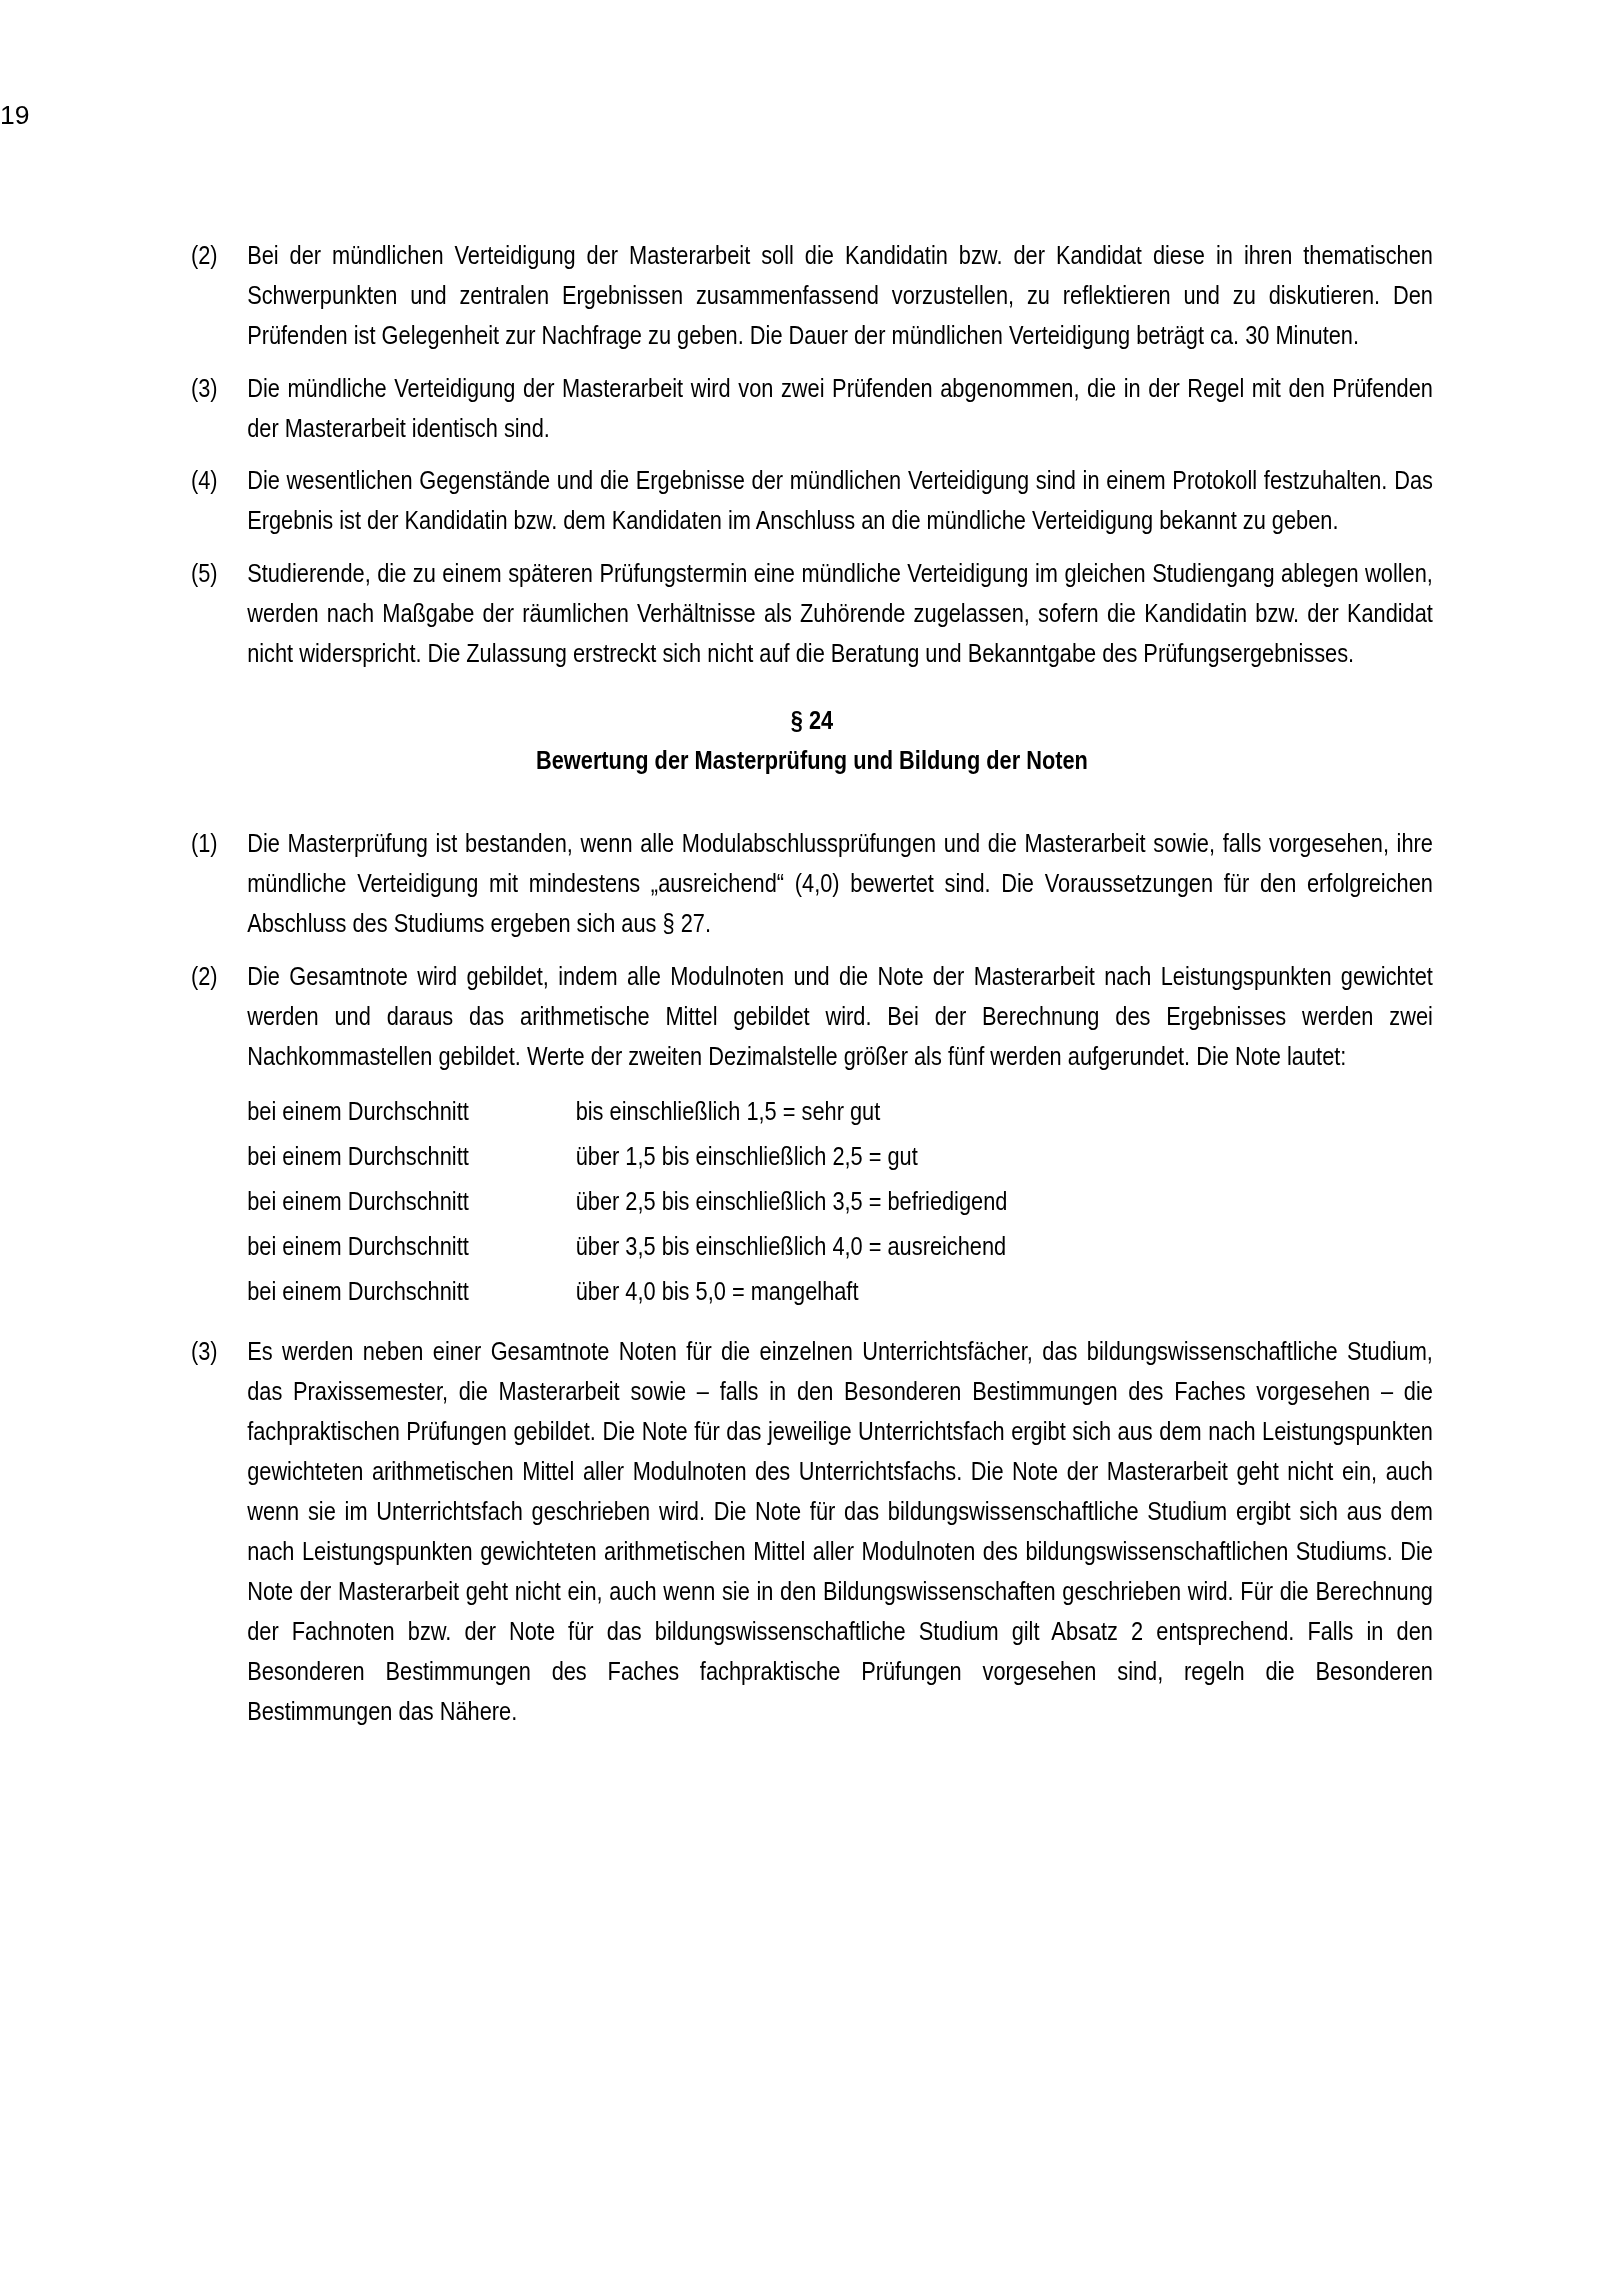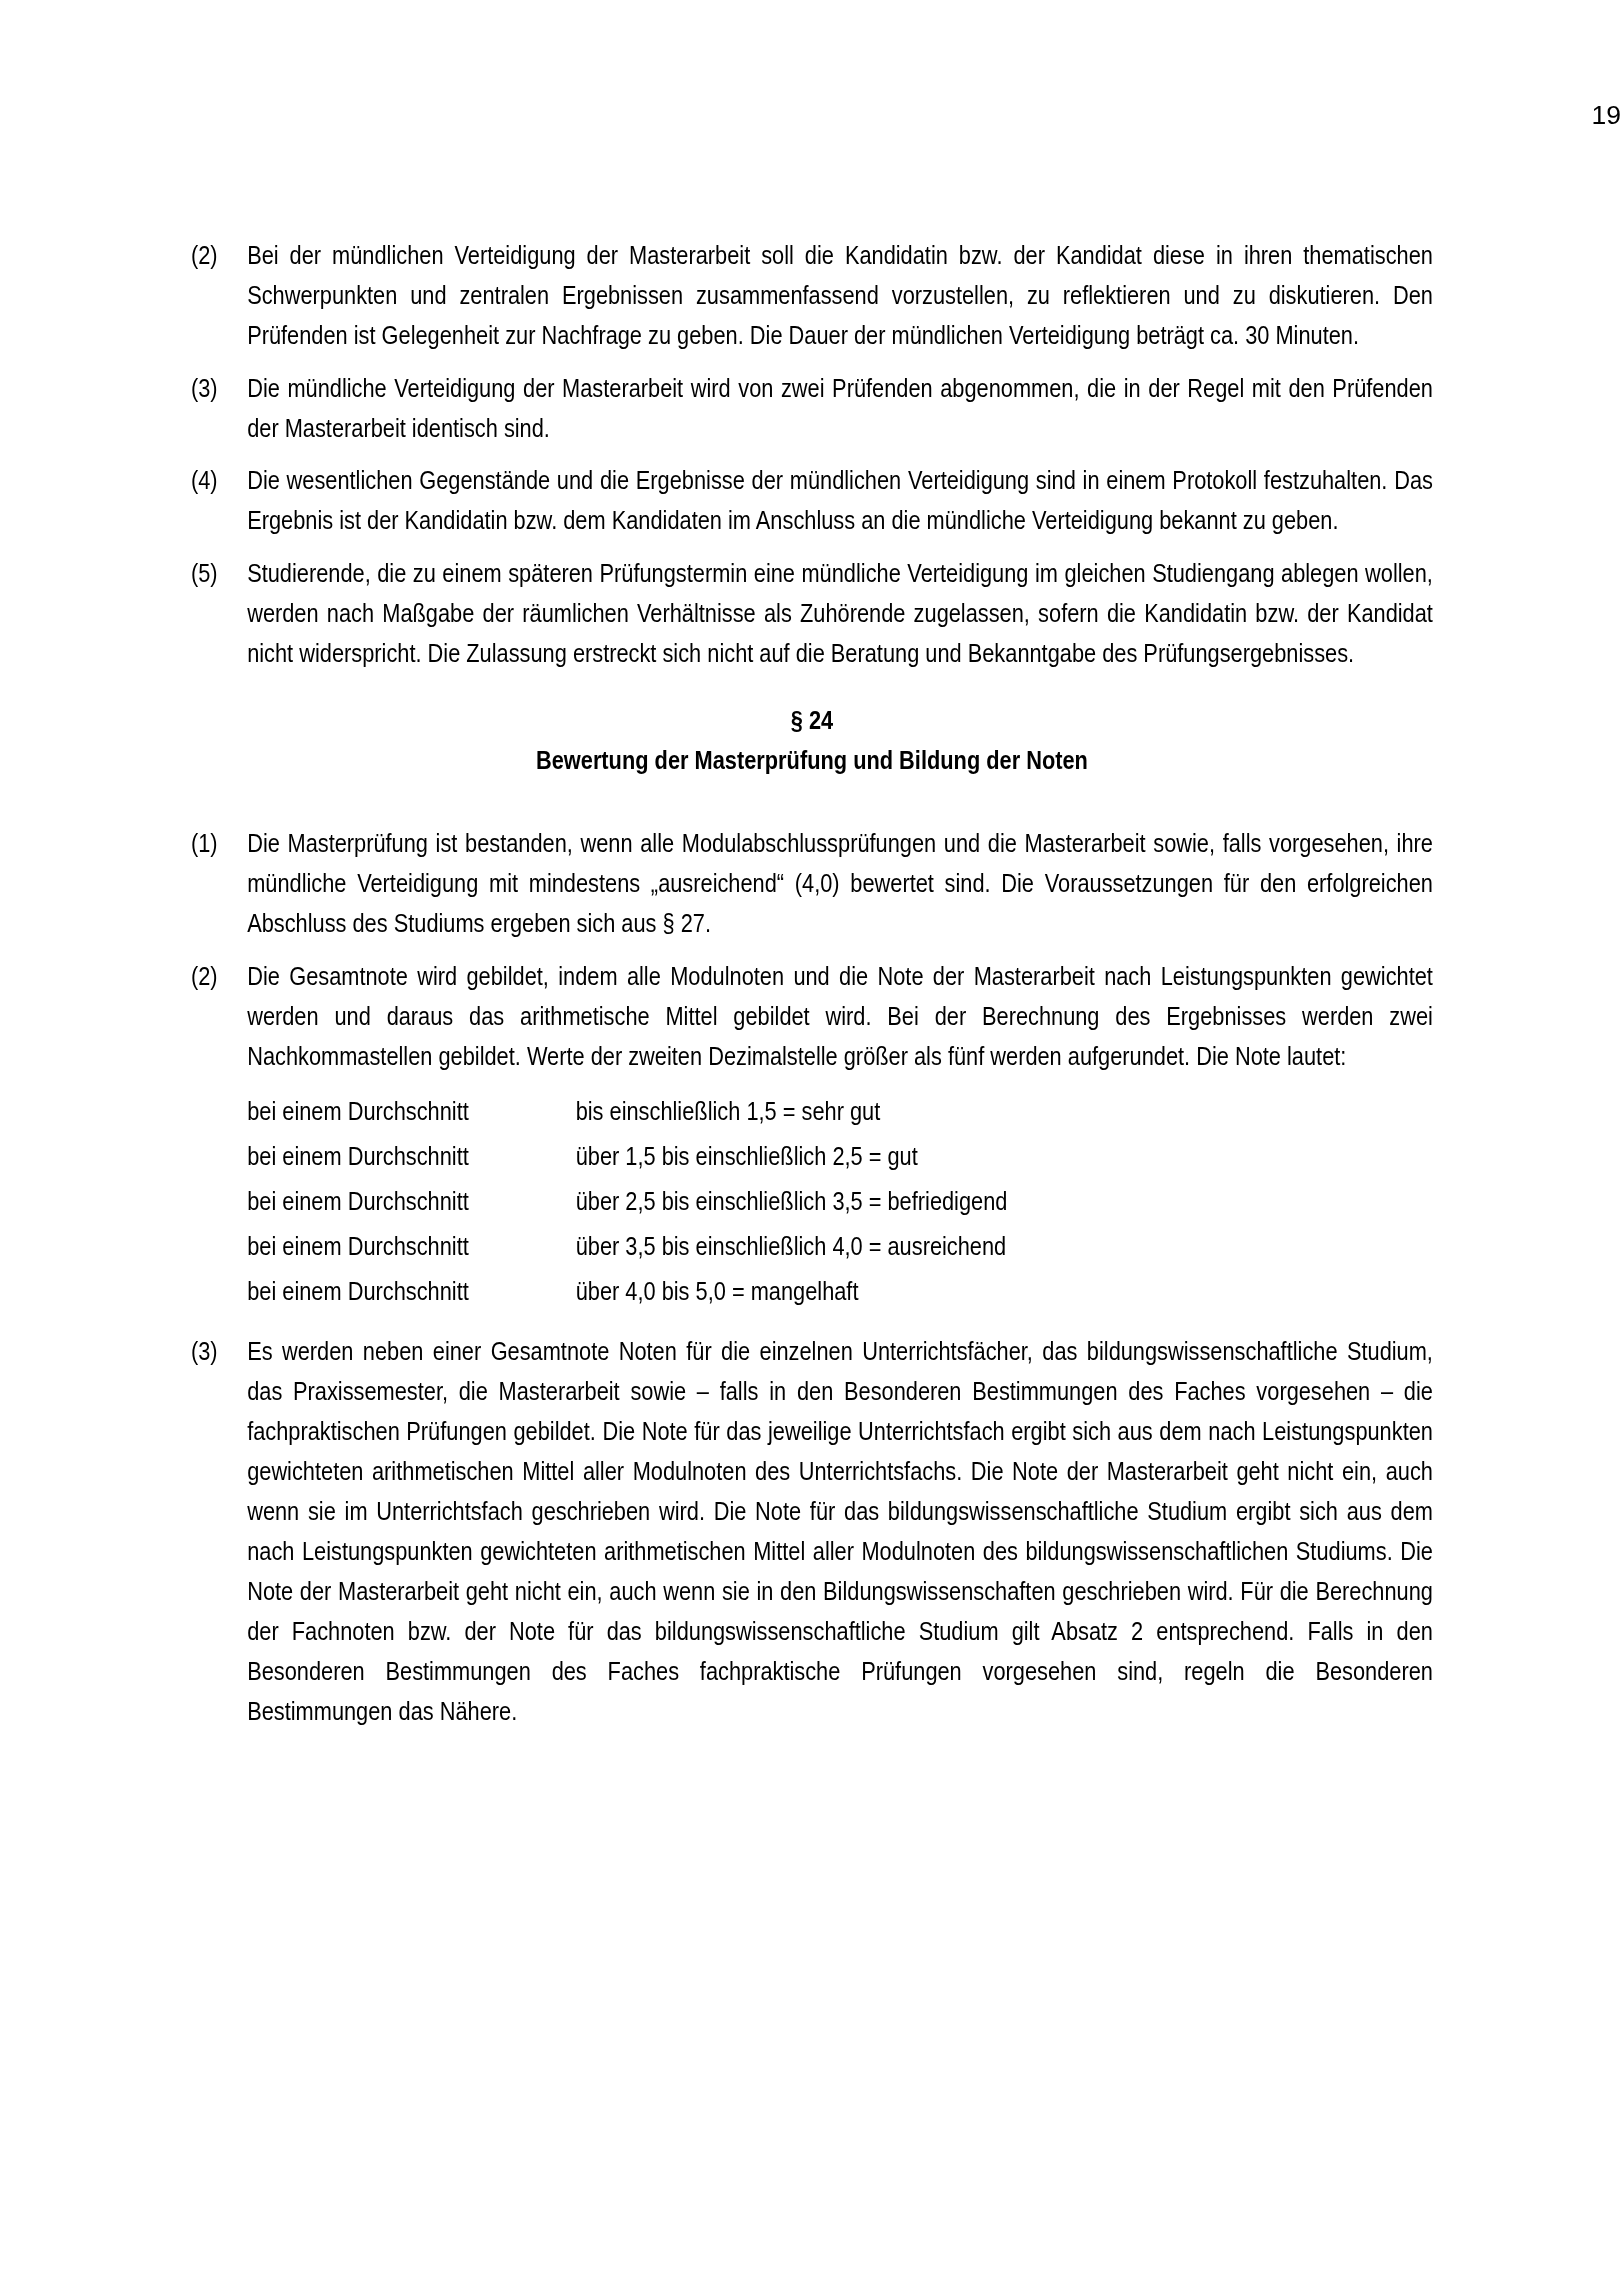--- a/index.html
+++ b/index.html
@@ -15,21 +15,21 @@
     height: 2293px;
     margin: 0 auto;
     background: #ffffff;
     overflow: hidden;
   }
   .page-number {
     position: absolute;
     top: 100px;
     left: 0;
     width: 100%;
-    text-align: right;
+    text-align: left;
     font-size: 26.5px;
     line-height: 31px;
   }
   
   .content {
     position: absolute;
     top: 235px;
     left: 191px;
     width: 1482px;
     transform: scaleX(0.838);

